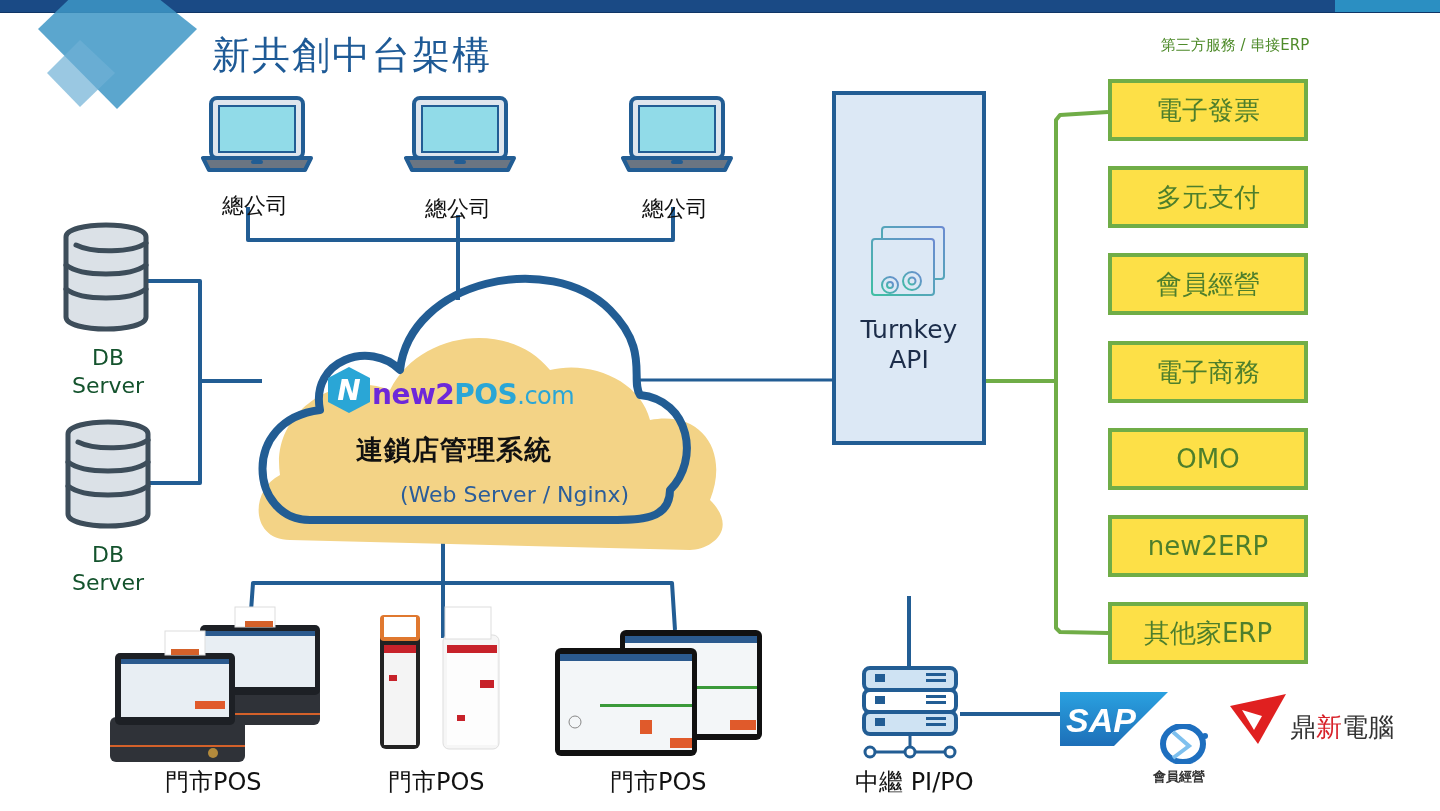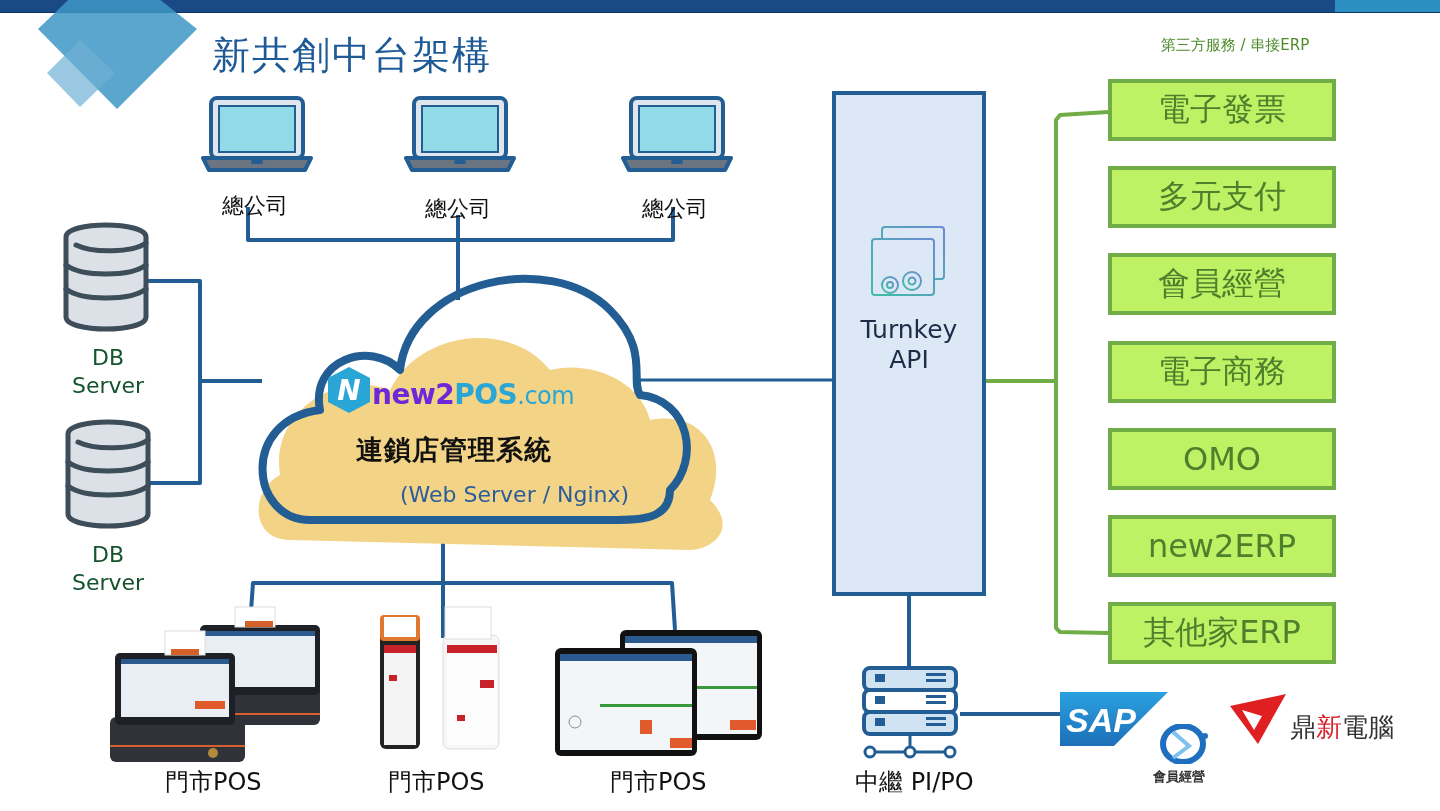--- a/index.html
+++ b/index.html
@@ -11,27 +11,27 @@
   .abs { position: absolute; }
   .topbar { left: 0; top: 0; width: 1440px; height: 12px; background: #1a4a85; border-bottom: 1px solid #0f3566; }
   .topbar-accent { left: 1335px; top: 0; width: 105px; height: 12px; background: #2b8fc2; }
   .title {
     left: 212px; top: 30px; font-size: 38px; color: #1e5a96; font-weight: 500;
     letter-spacing: 2px; white-space: nowrap;
   }
   .label { color: #111; font-size: 22px; white-space: nowrap; text-align: center; margin-top: 16px; }
   .green-header { left: 1110px; top: 36px; width: 250px; text-align: center; color: #4e8b2a; font-size: 15px; white-space: nowrap; }
   .gbox {
-    position: absolute; left: 1108px; width: 228px; height: 62px;
-    background: #bef264; border: 4px solid #70ad47; box-sizing: border-box;
+    position: absolute; left: 1108px; width: 200px; height: 62px;
+    background: #fde047; border: 4px solid #70ad47; box-sizing: border-box;
     display: flex; align-items: center; justify-content: center;
-    color: #4e7f2c; font-size: 32px; white-space: nowrap;
+    color: #4e7f2c; font-size: 26px; white-space: nowrap;
   }
   .turnkey {
-    left: 832px; top: 91px; width: 154px; height: 505px; box-sizing: border-box;
+    left: 832px; top: 91px; width: 154px; height: 354px; box-sizing: border-box;
     background: #dce8f5; border: 4px solid #225d94;
   }
   .turnkey-label { position: absolute; left: 0; width: 100%; top: 220px; text-align: center; font-size: 25px; color: #1c2d4a; line-height: 30px; }
   .cloud-title { left: 356px; top: 432px; font-size: 27px; font-weight: bold; color: #111; white-space: nowrap; letter-spacing: 1px; }
   .cloud-sub { left: 400px; top: 482px; font-size: 22px; color: #2a5d9a; white-space: nowrap; }
   .logo-text { left: 372px; top: 378px; font-size: 28px; white-space: nowrap; letter-spacing: -0.5px; }
   .logo-new { color: #6d28d9; font-weight: bold; }
   .logo-pos { color: #2aa6d6; font-weight: bold; }
   .logo-com { color: #2aa6d6; font-size: 24px; }
   .db-label { font-size: 22px; color: #14532d; text-align: center; width: 100px; line-height: 28px; }

